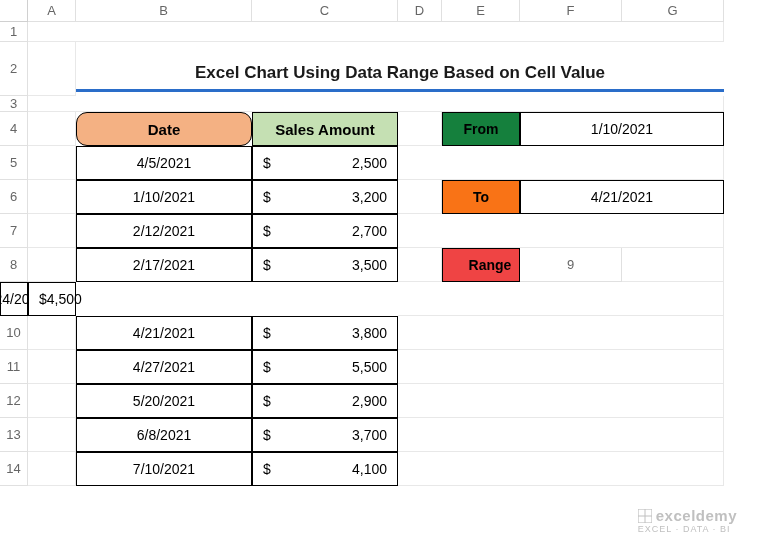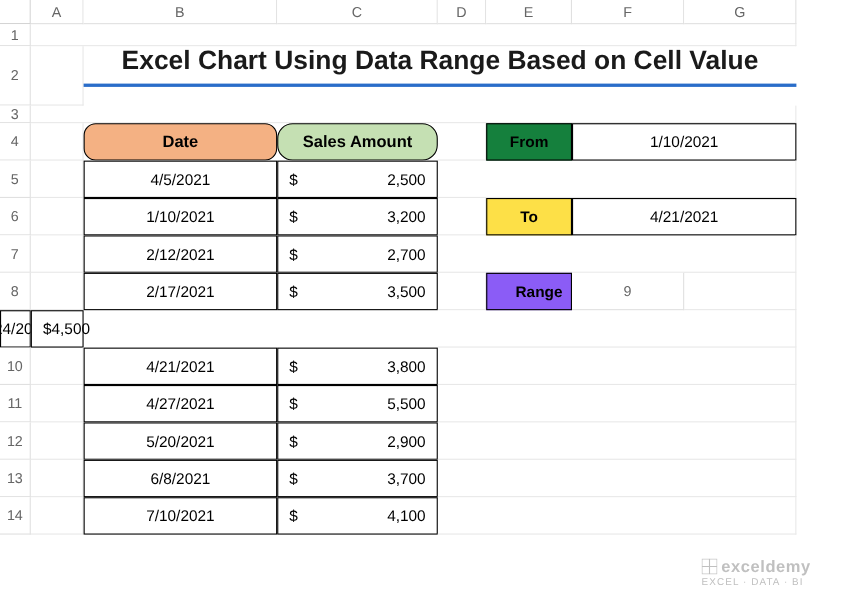--- a/index.html
+++ b/index.html
@@ -40,62 +40,62 @@
       border-bottom: 1px solid #e8e8e8;
       display: flex;
       align-items: center;
       padding: 0 6px;
     }
     .title-cell {
       grid-column: 3 / 9;
       grid-row: 3;
       display: flex;
       flex-direction: column;
-      justify-content: flex-start;
+      justify-content: flex-end;
       align-items: center;
       font-weight: bold;
-      font-size: 24px;
+      font-size: 17px;
       color: #1a1a1a;
       padding-bottom: 4px;
     }
     .title-underline {
       width: 100%;
       height: 3px;
       background: #2a6dc9;
       margin-top: 6px;
     }
     .table-header {
       font-weight: bold;
       justify-content: center;
       border: 1px solid #000;
       font-size: 15px;
     }
     .date-header { background: #f4b183; border-radius: 11px; }
-    .amount-header { background: #c5e0b3; border-radius: 14px; }
+    .amount-header { background: #c5e0b3; }
     .table-cell {
       border: 1px solid #000;
       justify-content: center;
       background: #fff;
     }
     .amount-cell {
       border: 1px solid #000;
       background: #fff;
       padding: 0 10px;
       display: flex;
       justify-content: space-between;
     }
     .currency { }
     .param-label {
       font-weight: bold;
       justify-content: center;
       border: 1px solid #000;
     }
     .from-label { background: #15803d; }
-    .to-label { background: #fde047; }
-    .range-label { background: #8b5cf6; padding-left: 24px; }
+    .to-label { background: #f97316; }
+    .range-label { background: #ef4444; padding-left: 24px; }
     .param-value {
       border: 1px solid #000;
       justify-content: center;
       grid-column: 7 / 9;
       background: #fff;
     }
     .watermark {
       position: absolute;
       bottom: 14px;
       right: 30px;

